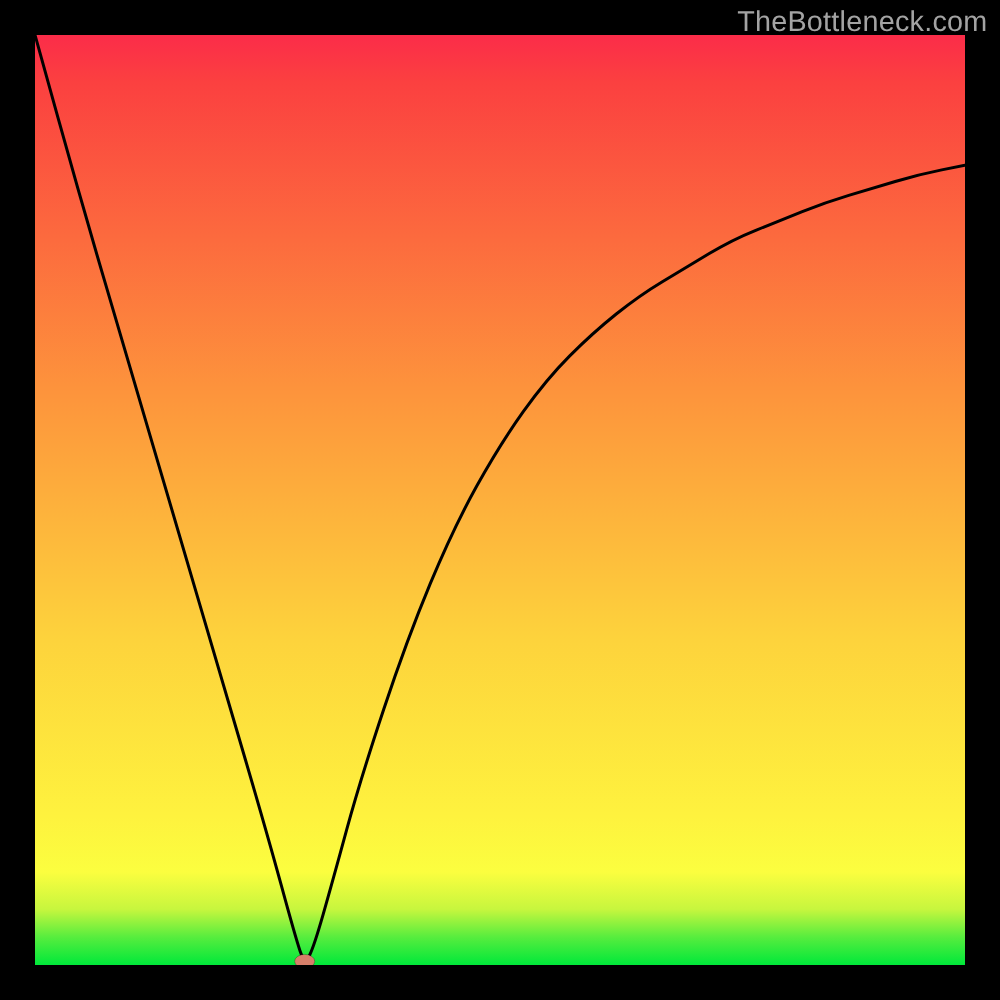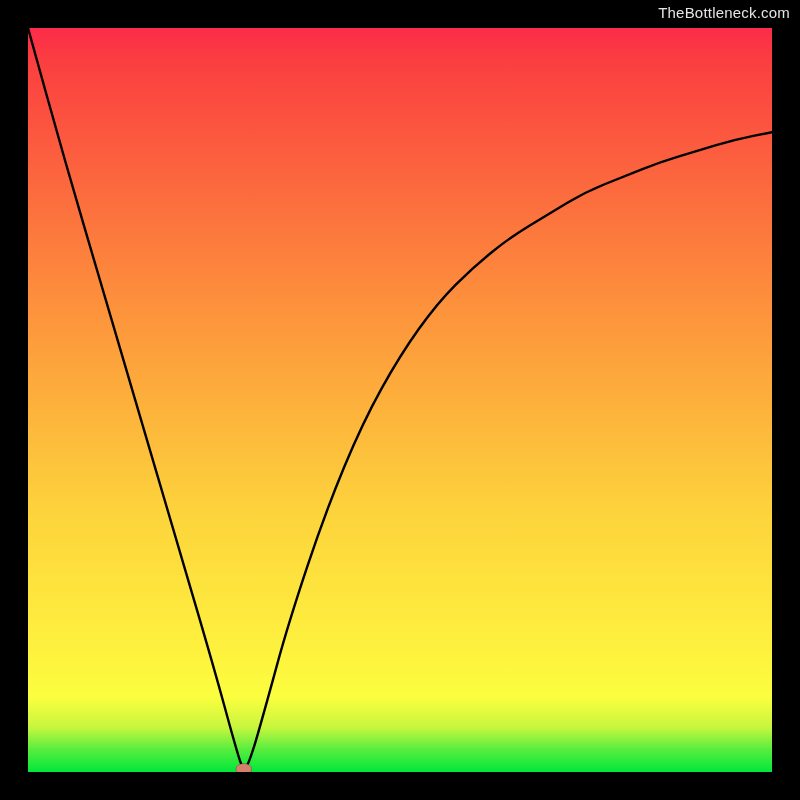--- a/index.html
+++ b/index.html
@@ -54,22 +54,22 @@
   }
   .dot {
     fill: #d67f6a;
     stroke: rgba(0,0,0,0.25);
     stroke-width: 0.8;
   }
   .watermark {
     position: absolute;
     top: 4px;
     right: 10px;
-    color: #e5e5e5;
-    font-size: 15px;
+    color: #a3a3a3;
+    font-size: 23px;
     font-weight: 500;
     letter-spacing: 0.2px;
     user-select: none;
   }
 </style>
 </head>
 <body>
 
 <div class="frame">
 

